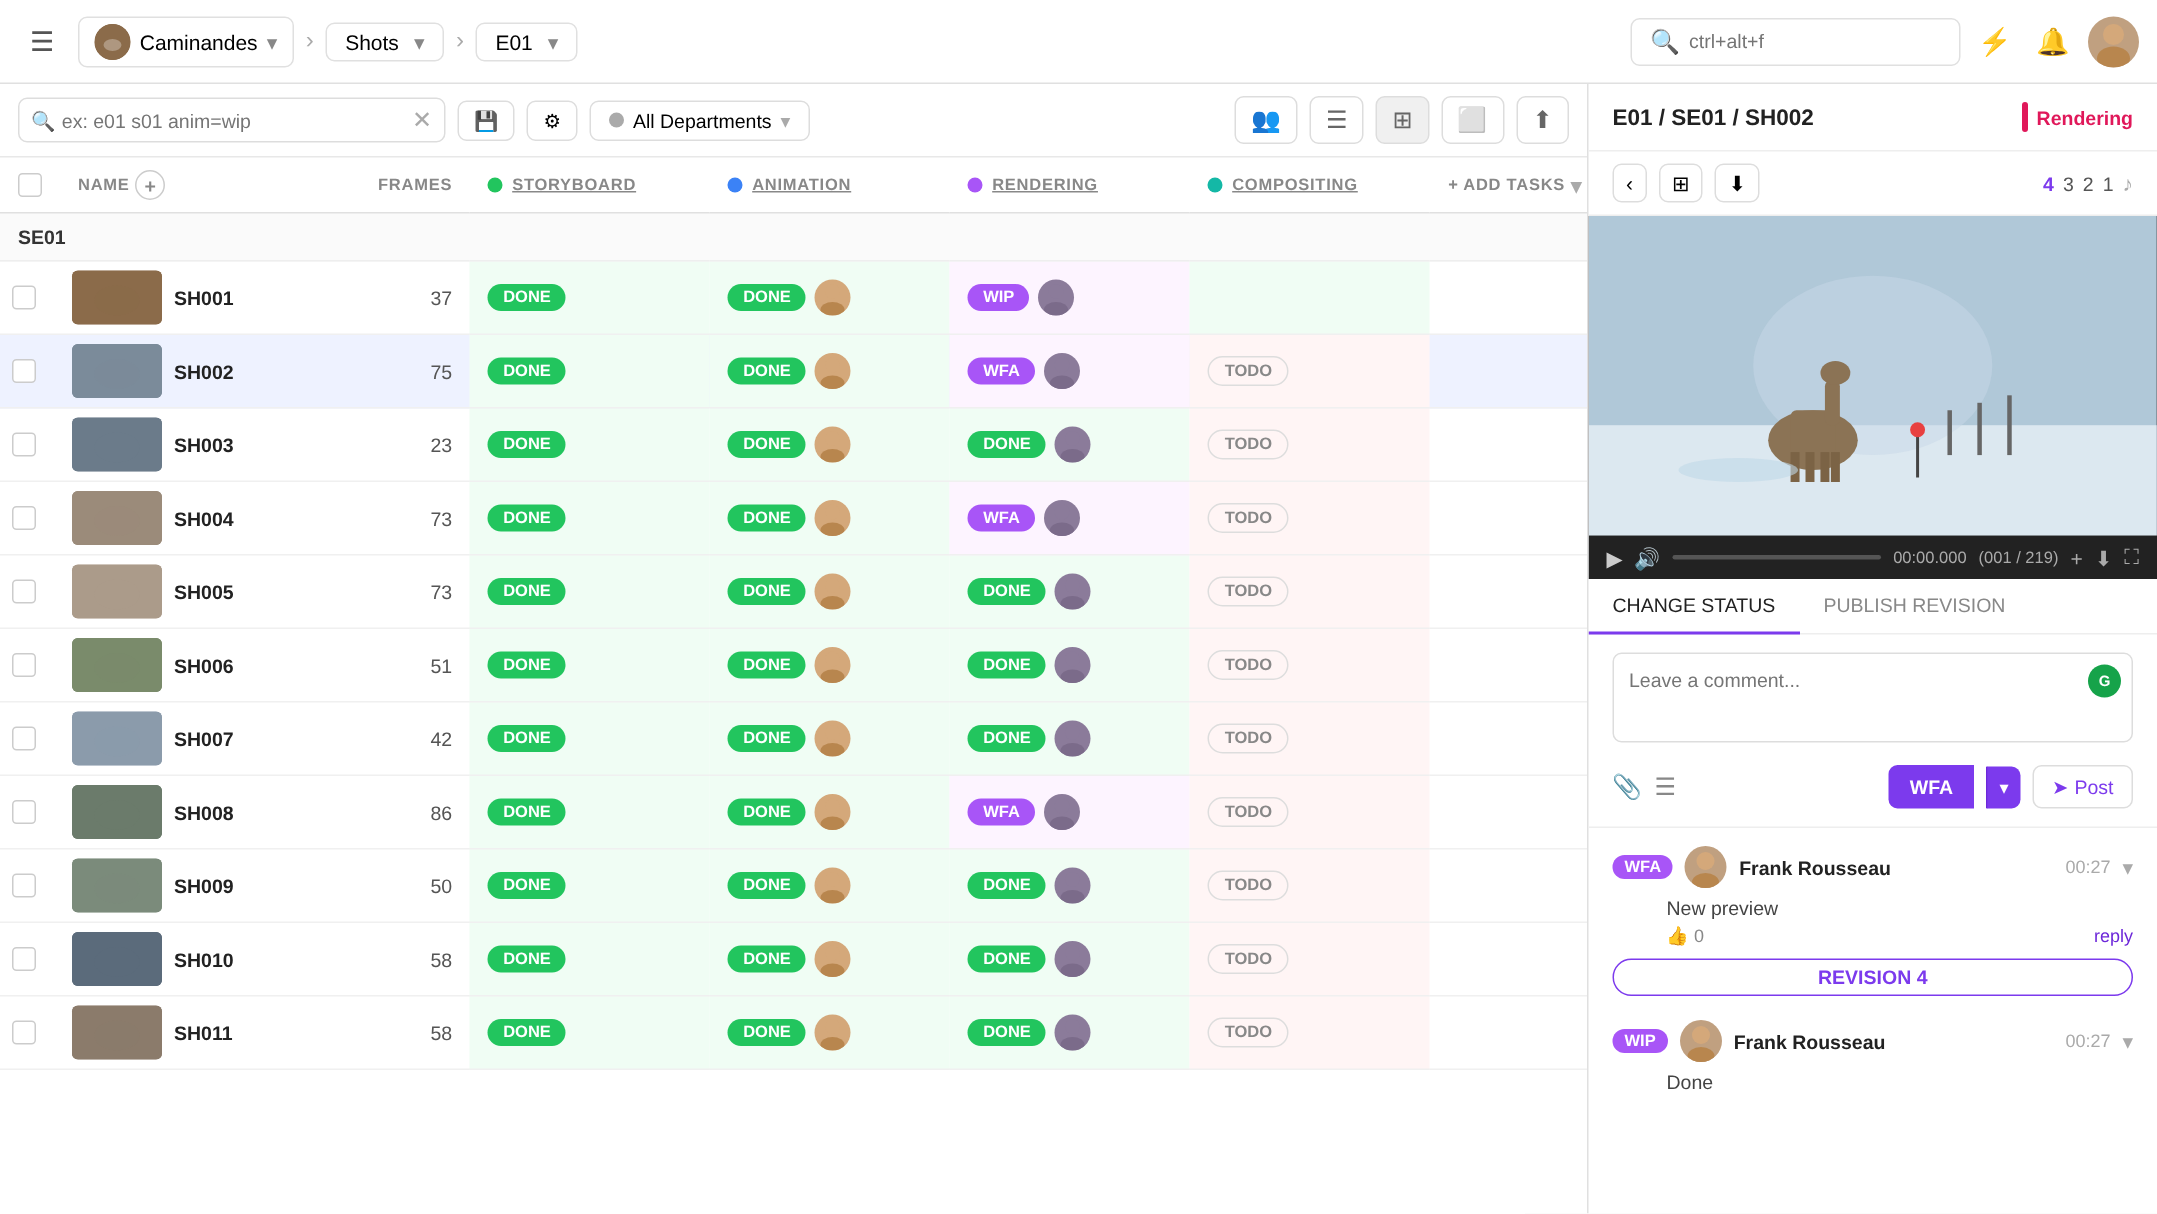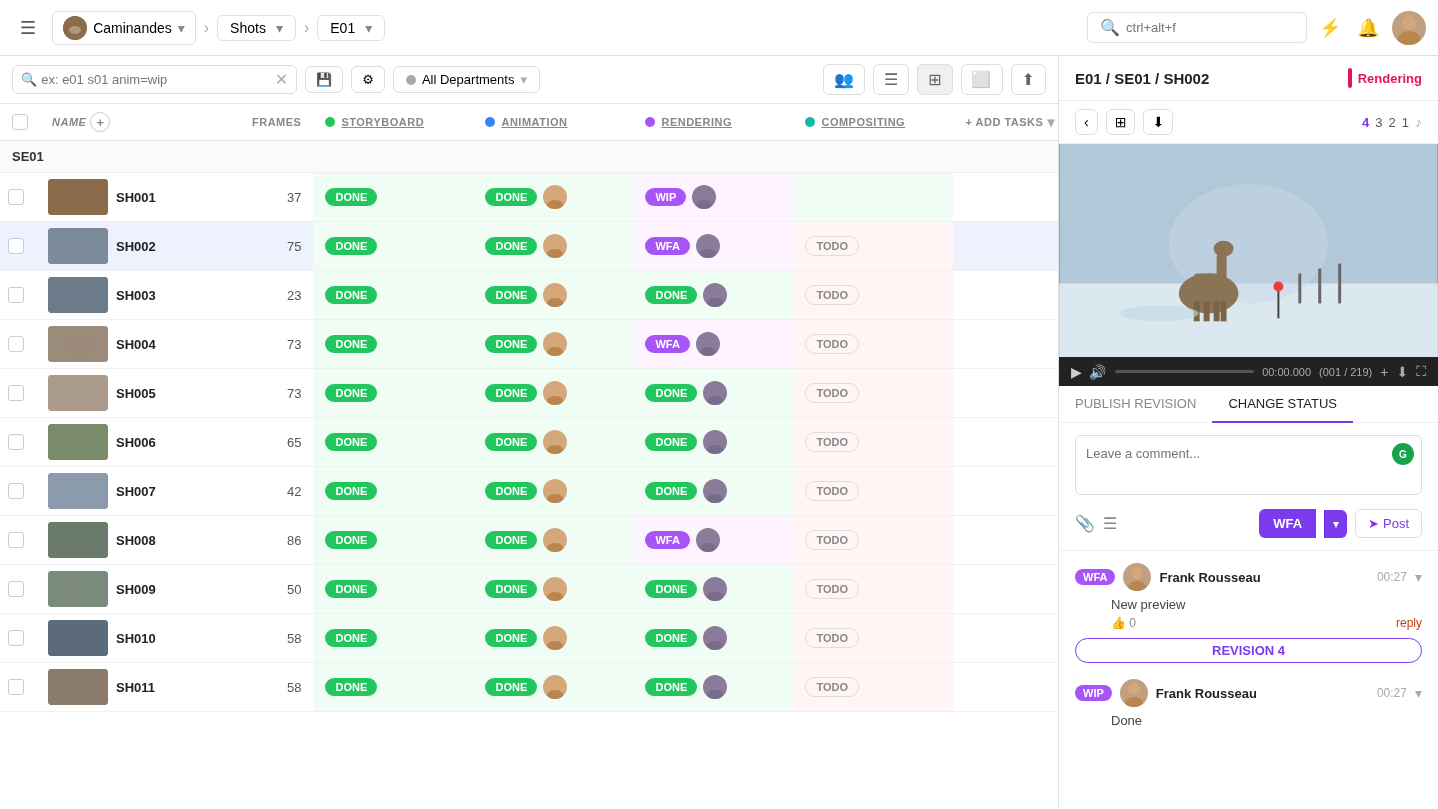--- a/index.html
+++ b/index.html
@@ -65,21 +65,21 @@
     .view-btn.active { background: #f0f0f0; }
 
     
     .table-container { flex: 1; overflow-y: auto; }
     .table { width: 100%; border-collapse: collapse; }
     .table thead th {
       position: sticky; top: 0; background: #fff; border-bottom: 1px solid #e0e0e0;
       padding: 8px 12px; text-align: left; font-size: 11px; font-weight: 600;
       color: #888; text-transform: uppercase; letter-spacing: 0.5px; white-space: nowrap;
     }
-    .table thead th.col-name { min-width: 200px; font-style: italic; }
+    .table thead th.col-name { min-width: 200px; }
     .table thead th.col-frames { width: 80px; text-align: right; }
     .col-status-header {
       display: flex; align-items: center; gap: 6px; text-decoration: underline;
     }
     .col-dot { width: 10px; height: 10px; border-radius: 50%; display: inline-block; }
     .col-dot.green { background: #22c55e; }
     .col-dot.blue { background: #3b82f6; }
     .col-dot.purple { background: #a855f7; }
     .col-dot.teal { background: #14b8a6; }
 
@@ -203,21 +203,21 @@
     }
     .comment-badge.wfa { background: #a855f7; }
     .comment-badge.wip { background: #a855f7; }
     .comment-avatar { width: 28px; height: 28px; border-radius: 50%; background: #c0a080; }
     .comment-name { font-size: 13px; font-weight: 600; color: #222; }
     .comment-time { font-size: 12px; color: #aaa; margin-left: auto; }
     .comment-expand { color: #aaa; font-size: 14px; cursor: pointer; }
     .comment-body { font-size: 13px; color: #444; padding-left: 36px; }
     .comment-actions { display: flex; align-items: center; gap: 8px; padding-left: 36px; margin-top: 4px; }
     .like-btn { font-size: 12px; color: #888; display: flex; align-items: center; gap: 3px; }
-    .reply-btn { font-size: 12px; color: #c2410c; margin-left: auto; cursor: pointer; }
+    .reply-btn { font-size: 12px; color: #6d28d9; margin-left: auto; cursor: pointer; }
 
     .revision-pill {
       border: 1px solid #7c3aed; border-radius: 20px; padding: 4px 14px;
       font-size: 13px; font-weight: 600; color: #7c3aed; text-align: center;
       cursor: pointer; margin: 8px 0;
     }
 
     
     .thumb-img {
       width: 60px; height: 36px; border-radius: 4px;
@@ -625,21 +625,21 @@
         <div style="display:flex;align-items:center;gap:8px;">
           <div class="thumb-img" style="background:#7A8B6B;">
             <svg viewBox="0 0 60 36" xmlns="http://www.w3.org/2000/svg" width="60" height="36">
               <rect width="60" height="36" fill="#7A8B6B"></rect>
               <ellipse cx="30" cy="20" rx="15" ry="10" fill="#7A8B6B" opacity="0.6"></ellipse>
             </svg>
           </div>
           <span class="row-name">SH006</span>
         </div>
       </td>
-      <td class="frames-cell">65</td>
+      <td class="frames-cell">51</td>
       <td style="background:#f0fdf4;padding:6px 12px;">
         <div class="status-cell">
                   <span class="status-badge done">DONE</span>
                 </div>
       </td>
       <td style="background:#f0fdf4;padding:6px 12px;">
         <div class="status-cell">
           <span class="status-badge done">DONE</span>
           <div class="avatar-sm" style="background:#d4a87a;">
                     <svg viewBox="0 0 24 24">
@@ -984,22 +984,22 @@
         <div class="vc-timeline-fill"></div>
       </div>
       <span class="vc-time">00:00.000</span>
       <span class="vc-time">(001 / 219)</span>
       <span class="vc-icon">+</span>
       <span class="vc-icon">⬇</span>
       <span class="vc-icon">⛶</span>
     </div>
 
     <div class="tab-bar">
+      <div class="tab-item active">CHANGE STATUS</div>
       <div class="tab-item">PUBLISH REVISION</div>
-      <div class="tab-item active">CHANGE STATUS</div>
     </div>
 
     <div class="comment-area">
       <div class="comment-input-wrap">
         <textarea class="comment-input" placeholder="Leave a comment..." style=""></textarea>
         <div class="grammarly-icon">G</div>
       </div>
       <div class="comment-toolbar">
         <span class="ct-icon">📎</span>
         <span class="ct-icon">☰</span>

